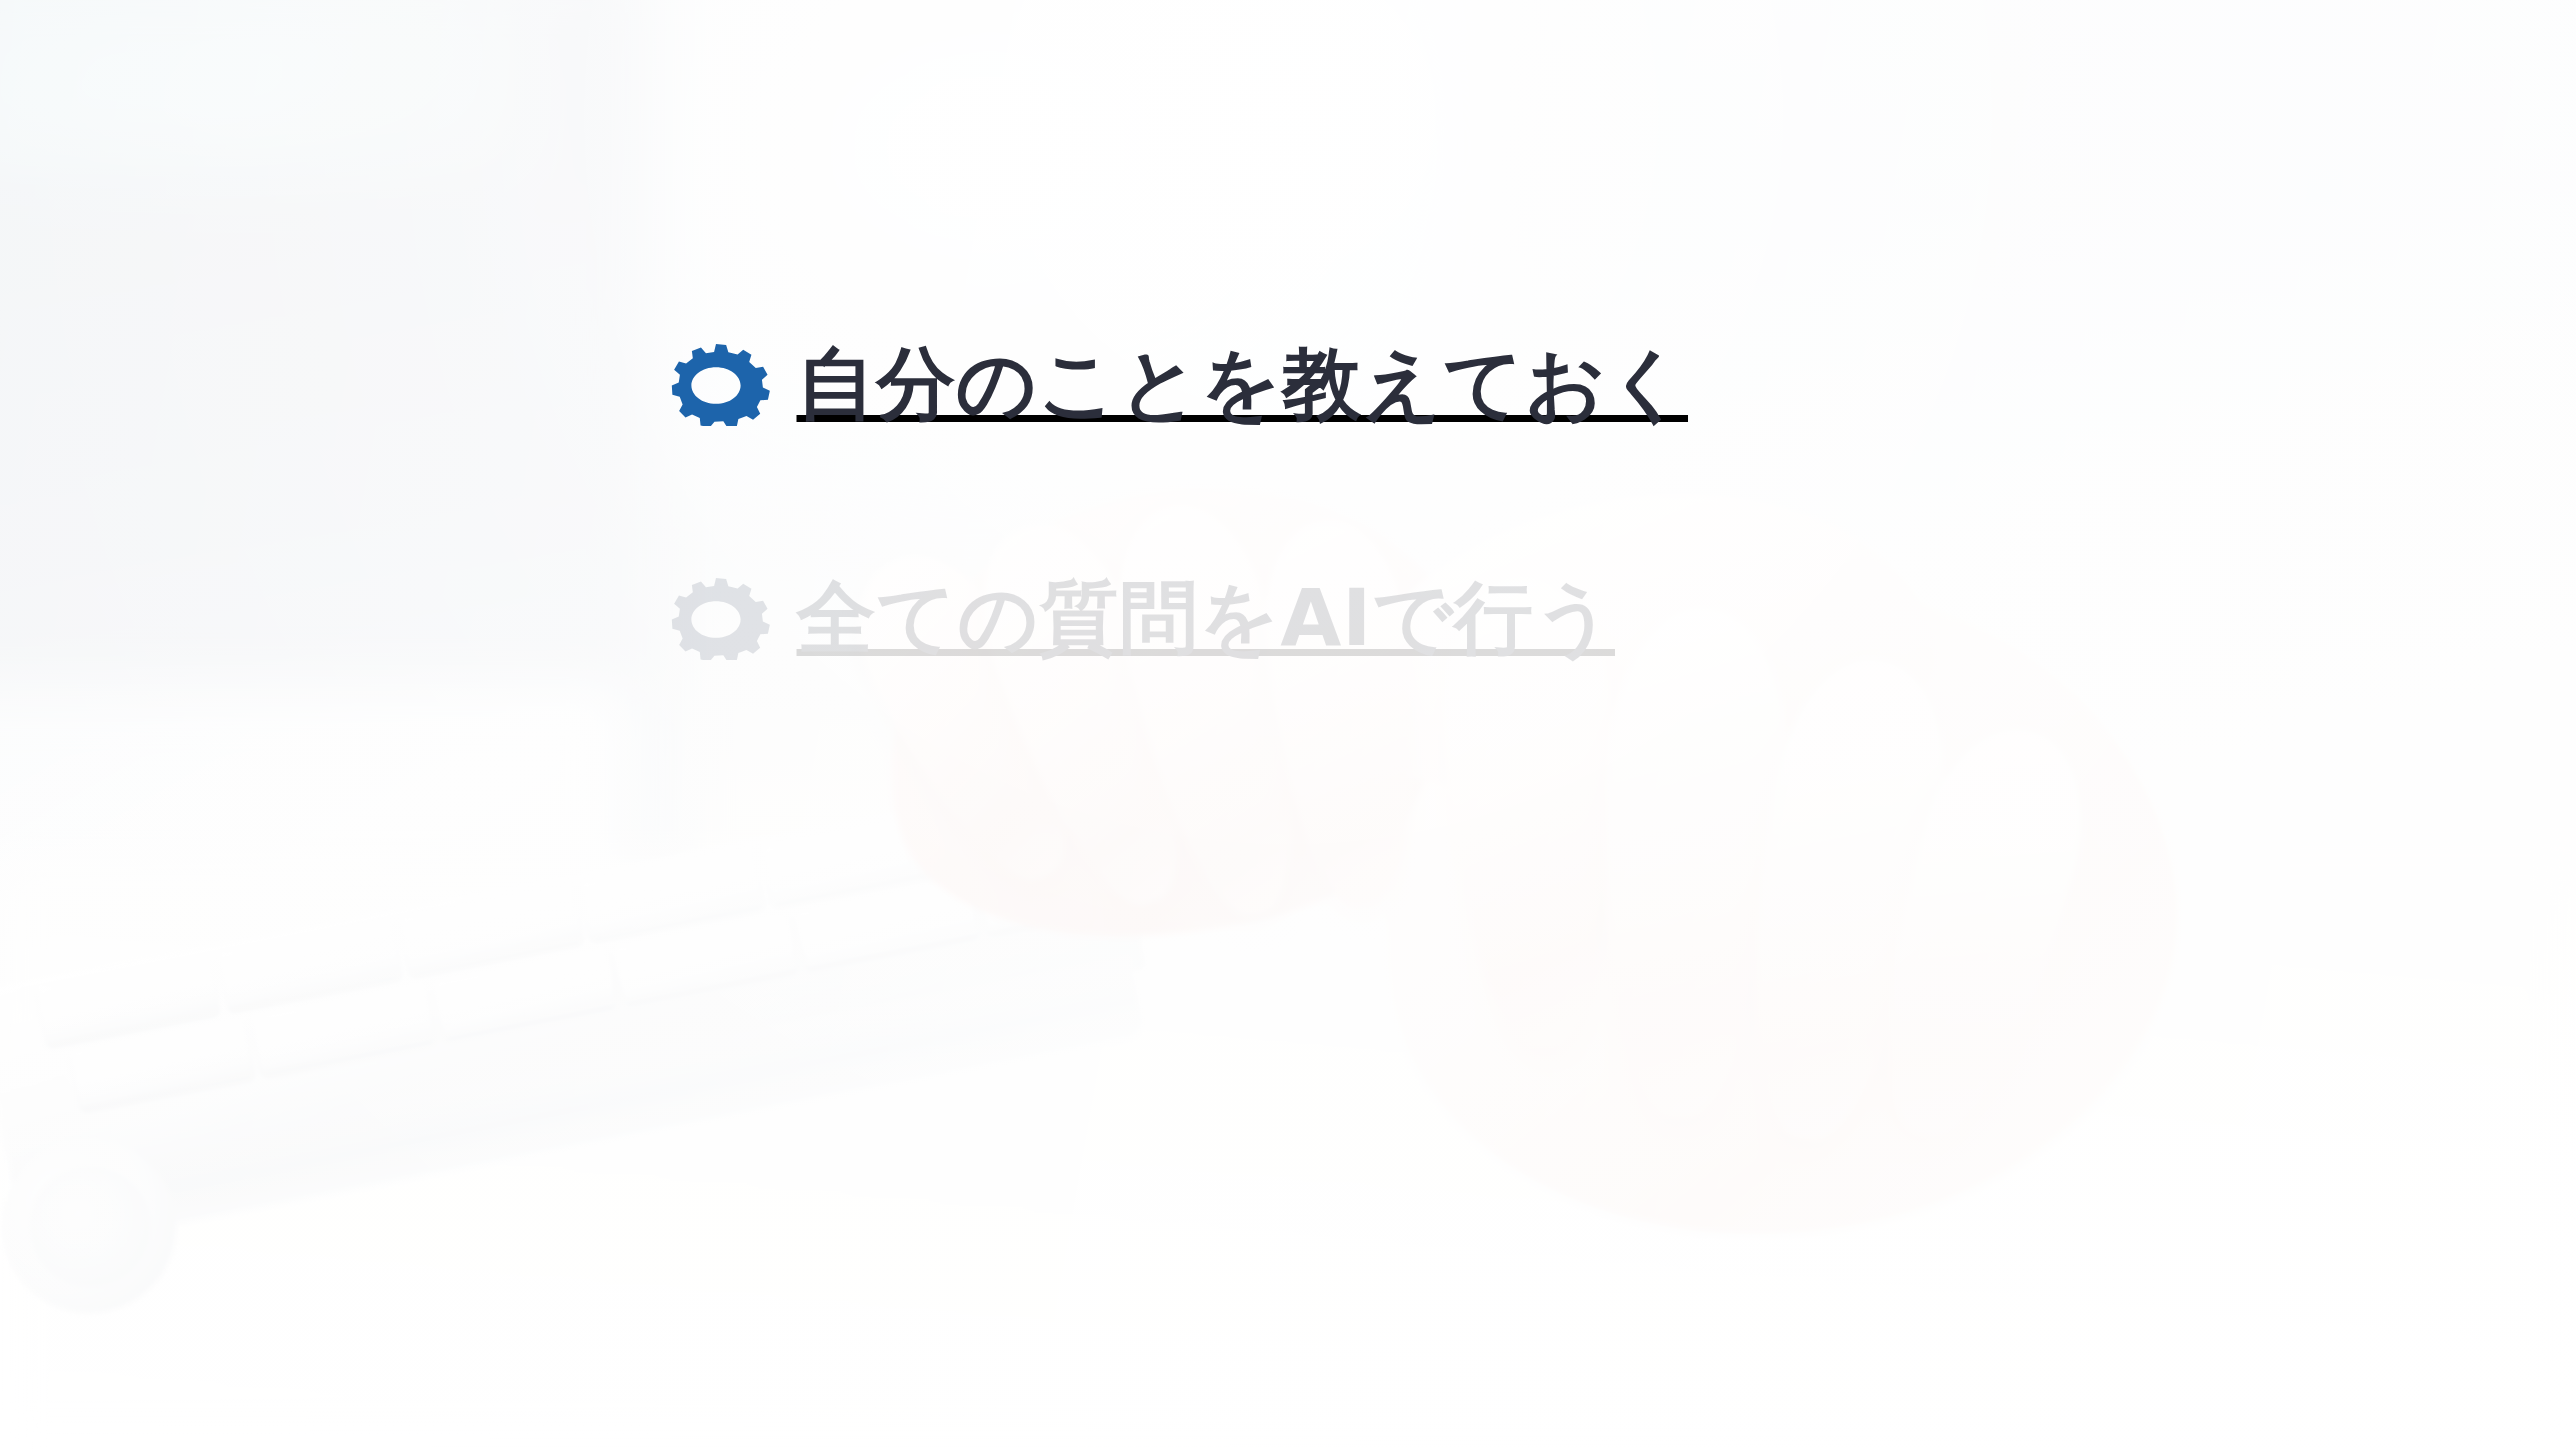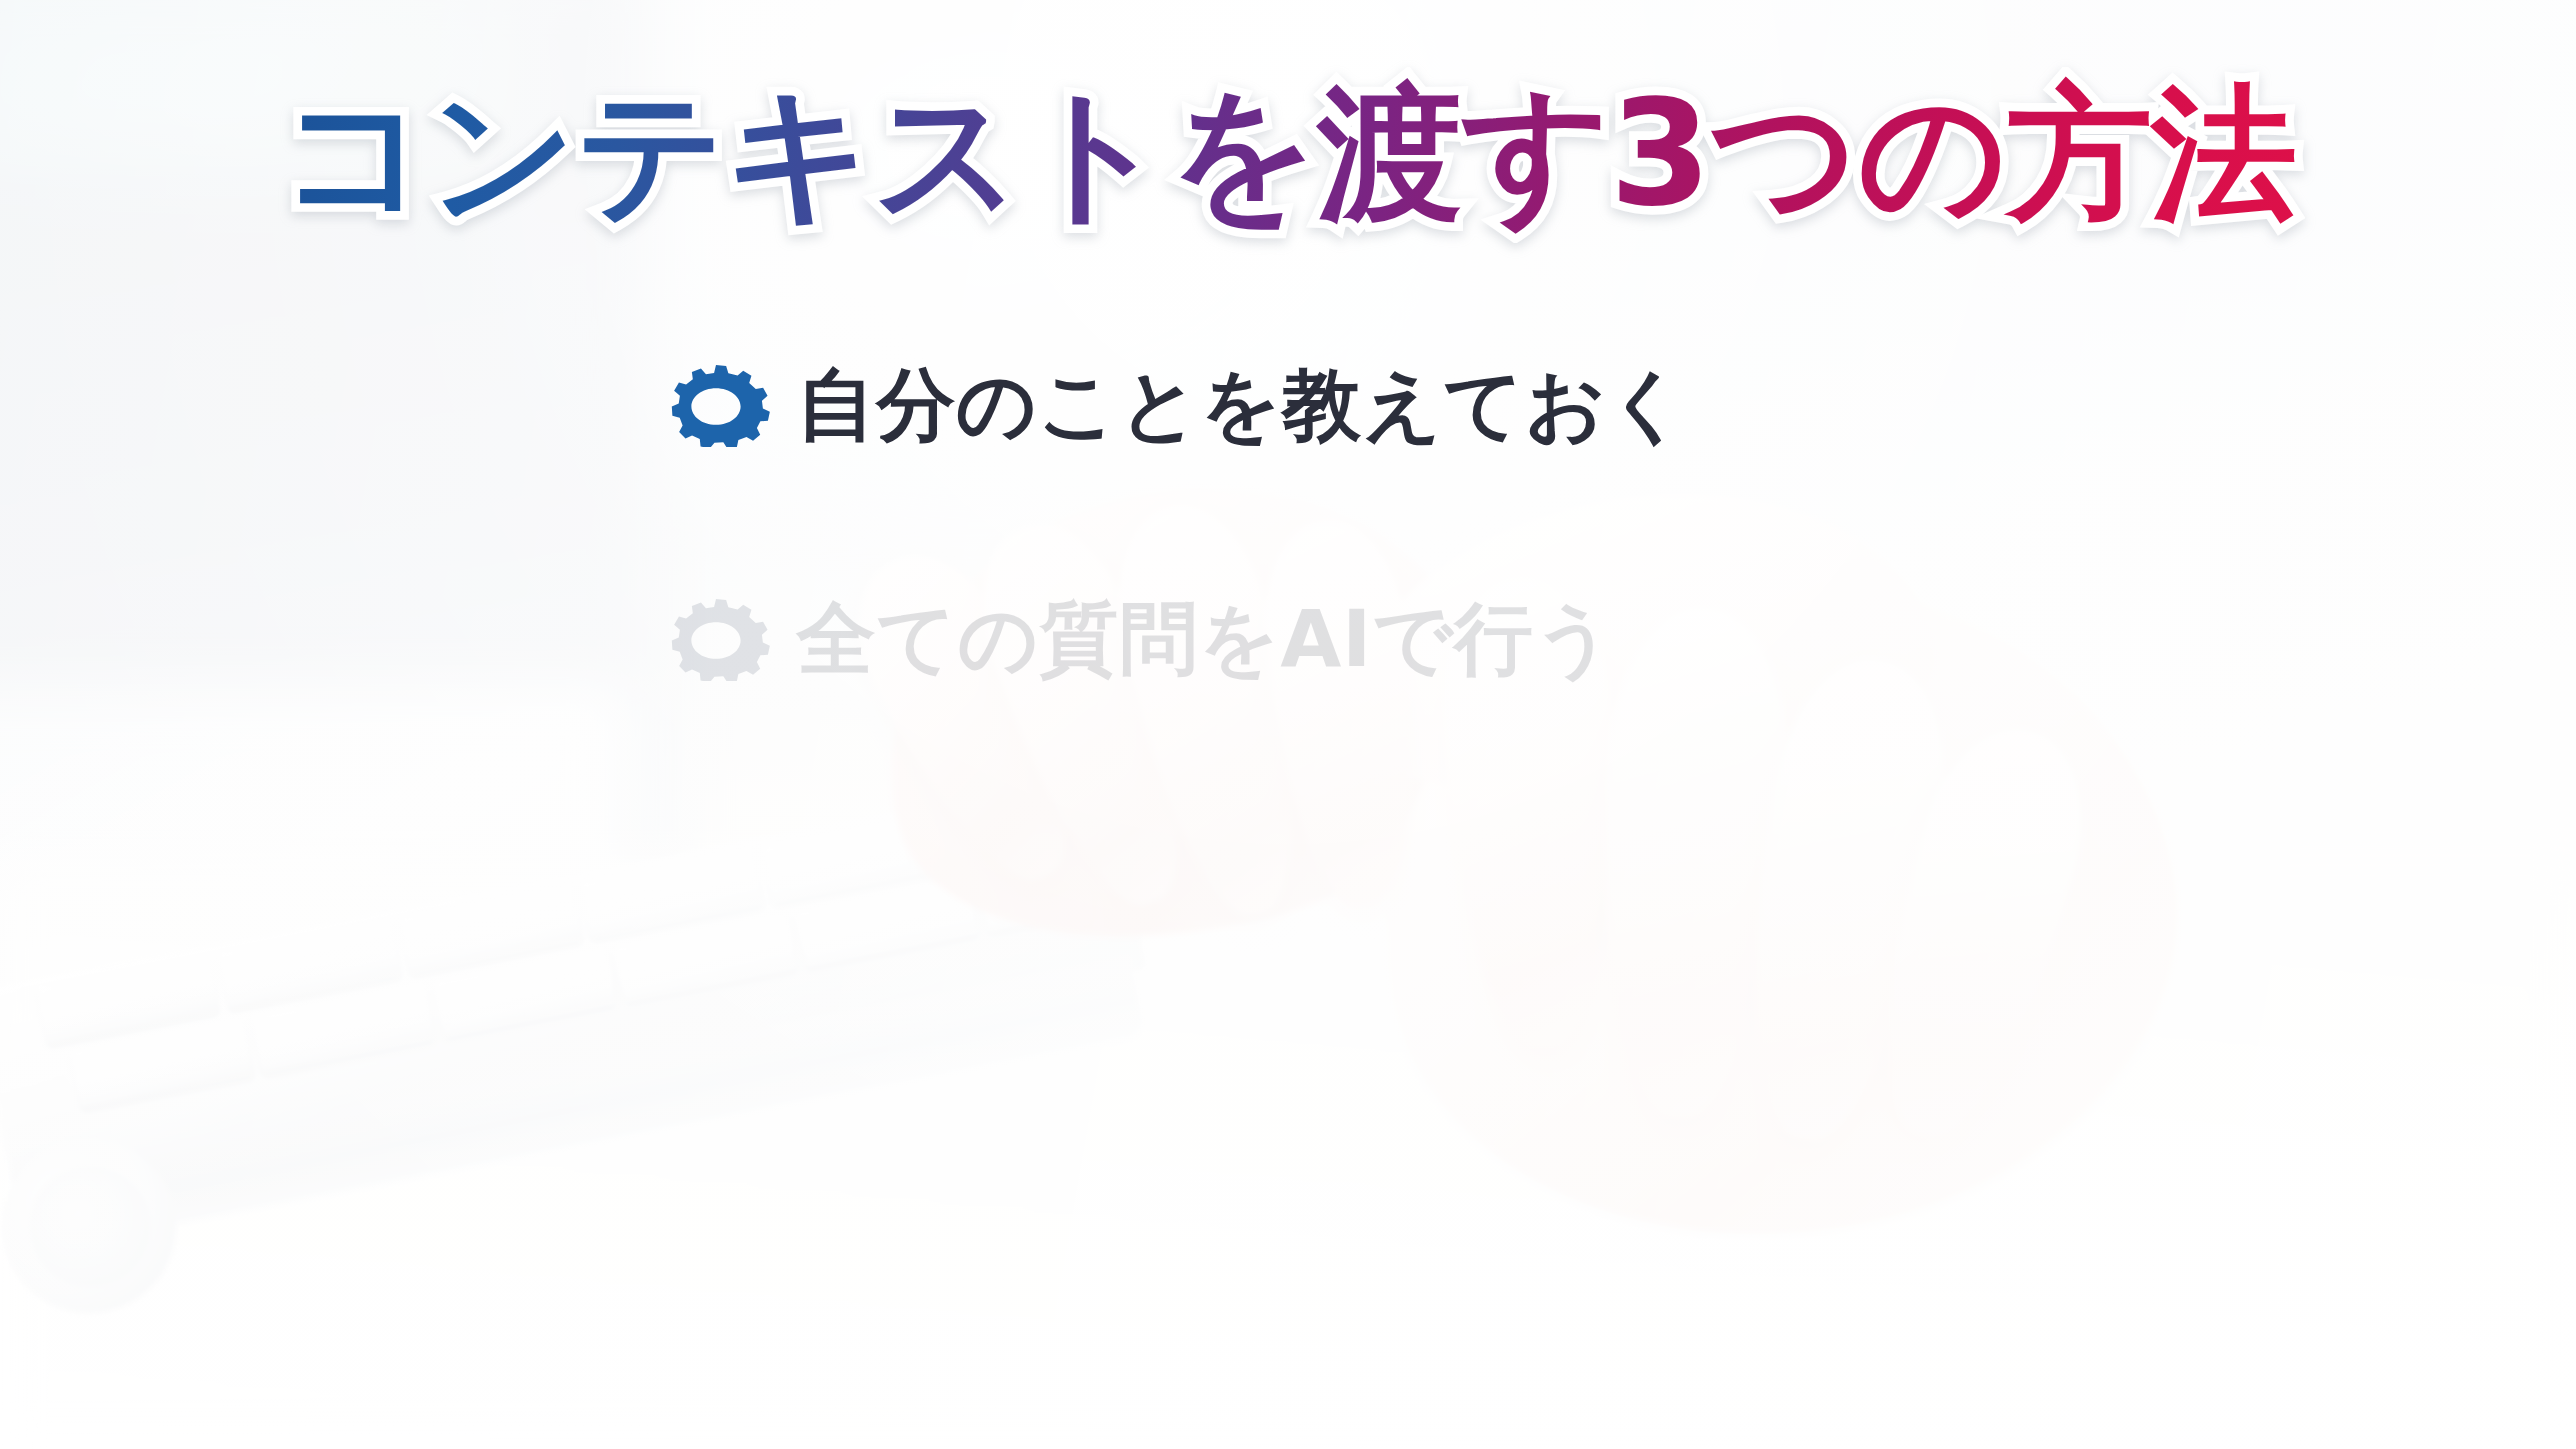--- a/index.html
+++ b/index.html
@@ -283,23 +283,23 @@
 
   
   .bullets {
     position: absolute;
     left: 657px;
     top: 343px;
     width: 1744px;
   }
   .bullet-row {
     display: flex;
-    align-items: center;
     height: 125px;
     margin-bottom: 109px;
+    text-decoration: underline;
   }
   .bullet-row:last-child { margin-bottom: 0; }
 
   .gear-icon {
     flex: 0 0 auto;
     width: 118px;
     height: 83px;
     margin-right: 21.5px;
     display: block;
   }
@@ -373,26 +373,20 @@
       <div class="finger f7"></div>
       <div class="finger f8"></div>
     </div>
 
     <div class="bg-wash"></div>
     <div class="bg-wash2"></div>
   </div>
 
   <div class="content">
 
-    <div class="title-wrap">
-      <div class="title">
-        <span class="stroke">コンテキストを渡す3つの方法</span>
-        <span class="fill">コンテキストを渡す3つの方法</span>
-      </div>
-    </div>
 
     <div class="bullets">
 
       <div class="bullet-row active">
         <svg class="gear-icon" viewBox="0 0 120 86">
           <path class="gear-fill" fill="#1D64AB" fill-rule="evenodd" d="
             M60 1
             L70.5 2.2 L72.8 9.5 L82.4 12.0 L88.2 7.0 L96.7 12.2 L94.4 19.6
             L101.2 26.0 L108.8 24.6 L113.4 33.0 L107.6 38.2 L108.6 46.0
             L115.8 49.4 L113.8 58.8 L106.0 59.4 L102.4 66.4 L105.8 73.4

